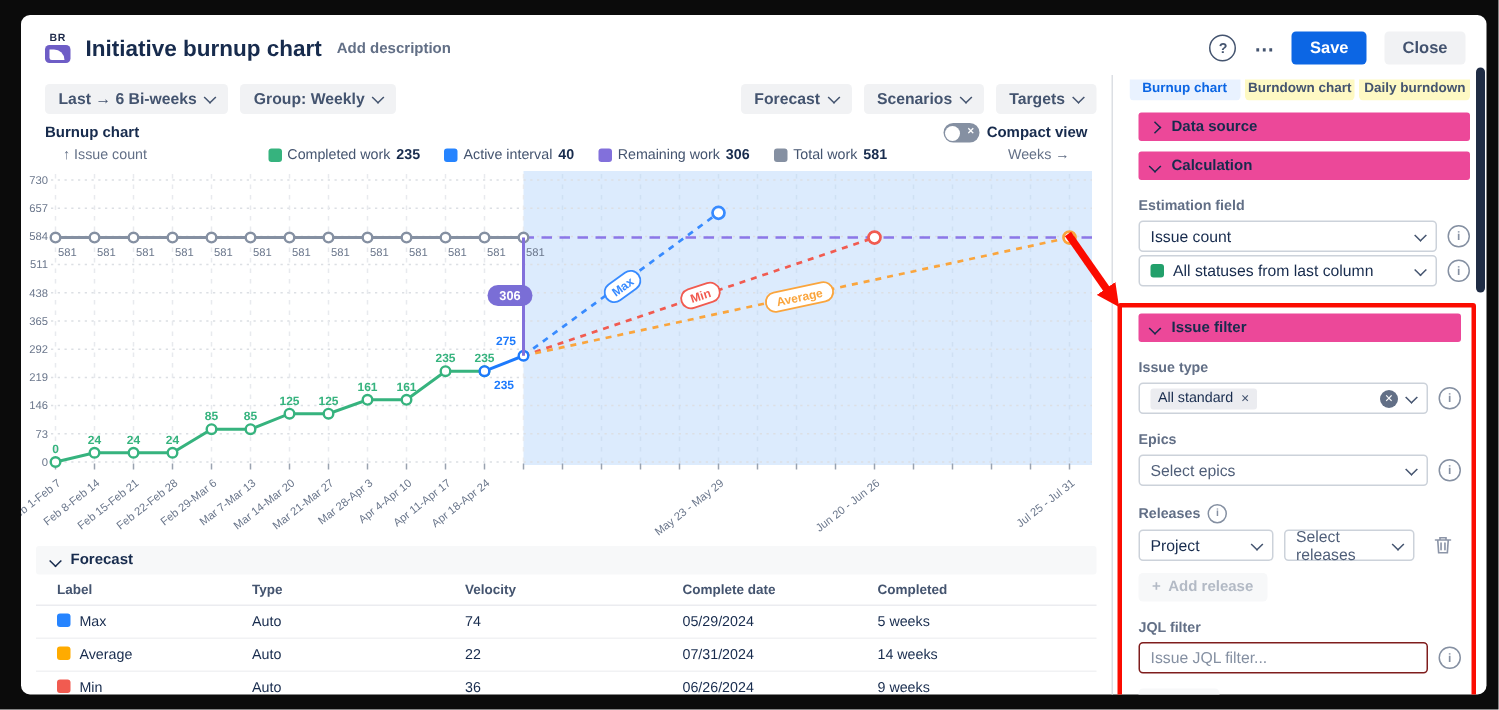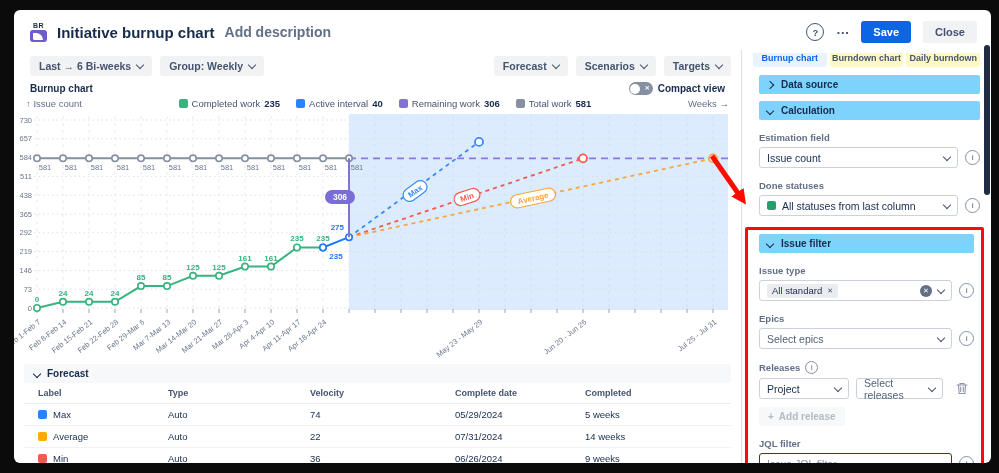--- a/index.html
+++ b/index.html
@@ -8,21 +8,21 @@
   svg{font-family:inherit;overflow:visible;}
   .app{position:absolute;left:14px;top:10px;width:977px;height:453px;background:#fff;
        border-radius:6px;overflow:hidden;}
   
   .hdr{display:flex;align-items:center;gap:10px;padding:6px 14px 2px 16px;height:32px;}
   .logo{display:flex;flex-direction:column;align-items:center;line-height:1;}
   .logo-br{font-size:7px;font-weight:bold;color:#1e2a4a;letter-spacing:.5px;}
   .logo-box{width:17px;height:12px;background:#6e5dc6;border-radius:3px;margin-top:1px;position:relative;overflow:hidden;}
   .logo-sail{position:absolute;left:3px;bottom:2px;width:10px;height:7px;background:#fff;border-radius:0 9px 0 2px;}
   .title{font-size:15px;font-weight:bold;color:#172b4d;}
-  .add-desc{font-size:14px;font-weight:bold;color:#626f86;}
+  .add-desc{font-size:10px;font-weight:bold;color:#626f86;}
   .hdr-right{margin-left:auto;display:flex;align-items:center;gap:12px;}
   .help-btn{width:16px;height:16px;border:1.6px solid #44546f;border-radius:50%;font-size:9.5px;
      font-weight:bold;color:#44546f;display:flex;align-items:center;justify-content:center;}
   .more-btn{font-size:13px;font-weight:bold;color:#44546f;}
   .btn{border-radius:3px;font-size:11px;font-weight:bold;padding:5px 12px;border:none;}
   .btn-primary{background:#0c66e4;color:#fff;}
   .btn-subtle{background:#f1f2f4;color:#42526e;}
   
   .body-row{display:flex;height:417px;}
   .main-col{flex:1;min-width:0;display:flex;flex-direction:column;}
@@ -35,41 +35,41 @@
   .chv{width:5px;height:5px;border-right:1.6px solid currentColor;border-bottom:1.6px solid currentColor;
        transform:rotate(45deg);margin-top:-2px;flex:none;}
   .chv-r{transform:rotate(-45deg);}
   
   .chart-head{display:flex;justify-content:space-between;align-items:center;padding:4px 16px 0;}
   .chart-title{font-size:10px;font-weight:bold;color:#172b4d;}
   .compact{display:flex;gap:5px;align-items:center;font-size:10px;font-weight:bold;color:#172b4d;}
   .toggle{width:24px;height:13px;background:#8590a2;border-radius:7px;position:relative;}
   .toggle .knob{position:absolute;left:1.5px;top:1.5px;width:10px;height:10px;background:#fff;border-radius:50%;}
   .toggle .tx{position:absolute;right:3px;top:2.5px;color:#fff;font-size:6px;line-height:1;}
-  .legend-row{display:flex;align-items:center;padding:3px 12px 0;font-size:9.5px;color:#626f86;}
+  .legend-row{display:flex;align-items:center;padding:3px 28px 0;font-size:9.5px;color:#626f86;}
   .legend-items{flex:1;display:flex;justify-content:center;gap:16px;}
   .legend-item{display:flex;align-items:center;gap:4px;color:#44546f;}
   .legend-item b{color:#172b4d;}
   .sw{width:9px;height:9px;border-radius:2px;flex:none;}
   .chart-svg{display:block;margin:3px 0 0 6px;}
   
   .fc-section{padding:0 10px;margin-top:2px;}
   .fc-bar{background:#f7f8f9;padding:4px 10px;font-size:10px;font-weight:bold;color:#172b4d;
           display:flex;gap:7px;align-items:center;border-radius:2px;}
   .fc-row{display:grid;grid-template-columns:130px 142px 145px 130px auto;padding:5px 0 5px 14px;
           border-bottom:1px solid #f1f2f4;align-items:center;font-size:9.5px;color:#172b4d;}
   .fc-header-row{color:#44546f;font-weight:bold;font-size:9px;border-bottom:1px solid #ebecf0;}
   .chip{width:9px;height:9px;border-radius:2px;display:inline-block;margin-right:6px;vertical-align:-1px;}
   
   .tabs-clip{height:14px;overflow:hidden;margin:0 0 8px -6px;}
   .tabs{display:flex;gap:3px;margin-top:-4px;}
   .tab{flex:1;text-align:center;font-size:9px;font-weight:bold;padding:4px 2px;border-radius:3px;
        background:#fef9c3;color:#44546f;white-space:nowrap;}
   .tab.active{background:#e9f2ff;color:#0c66e4;}
-  .sec-bar{background:#7dd3fc;padding:4px 8px;font-size:10px;font-weight:bold;color:#172b4d;
+  .sec-bar{background:#ec4899;padding:4px 8px;font-size:10px;font-weight:bold;color:#172b4d;
            display:flex;align-items:center;gap:8px;margin-bottom:7px;border-radius:2px;}
   .f-label{font-size:9.5px;color:#626f86;font-weight:bold;margin:12px 0 4px;display:flex;gap:5px;align-items:center;}
   .f-row{display:flex;align-items:center;gap:7px;margin-bottom:2px;}
   .select{flex:1;height:21px;border:1px solid #ccd2da;border-radius:3px;display:flex;align-items:center;
           padding:0 7px;font-size:10.5px;color:#172b4d;background:#fff;gap:6px;box-sizing:border-box;min-width:0;}
   .select .chv{margin-left:auto;color:#44546f;}
   .ph{color:#505f79;}
   .info{width:13px;height:13px;border:1.3px solid #8590a2;border-radius:50%;color:#8590a2;font-size:8px;
         font-weight:bold;display:flex;align-items:center;justify-content:center;flex:none;}
   .info.inline{width:11px;height:11px;font-size:7px;}
@@ -422,21 +422,20 @@
 
       <div class="f-label">Estimation field</div>
       <div class="f-row">
         <div class="select">
           <span>Issue count</span>
           <span class="chv"></span>
         </div>
         <span class="info">i</span>
       </div>
 
-      <div class="f-label">Done statuses</div>
       <div class="f-row">
         <div class="select">
           <span class="sw" style="background:#22a06b"></span>
           <span>All statuses from last column</span>
           <span class="chv"></span>
         </div>
         <span class="info">i</span>
       </div>
 
       <div class="red-box">

